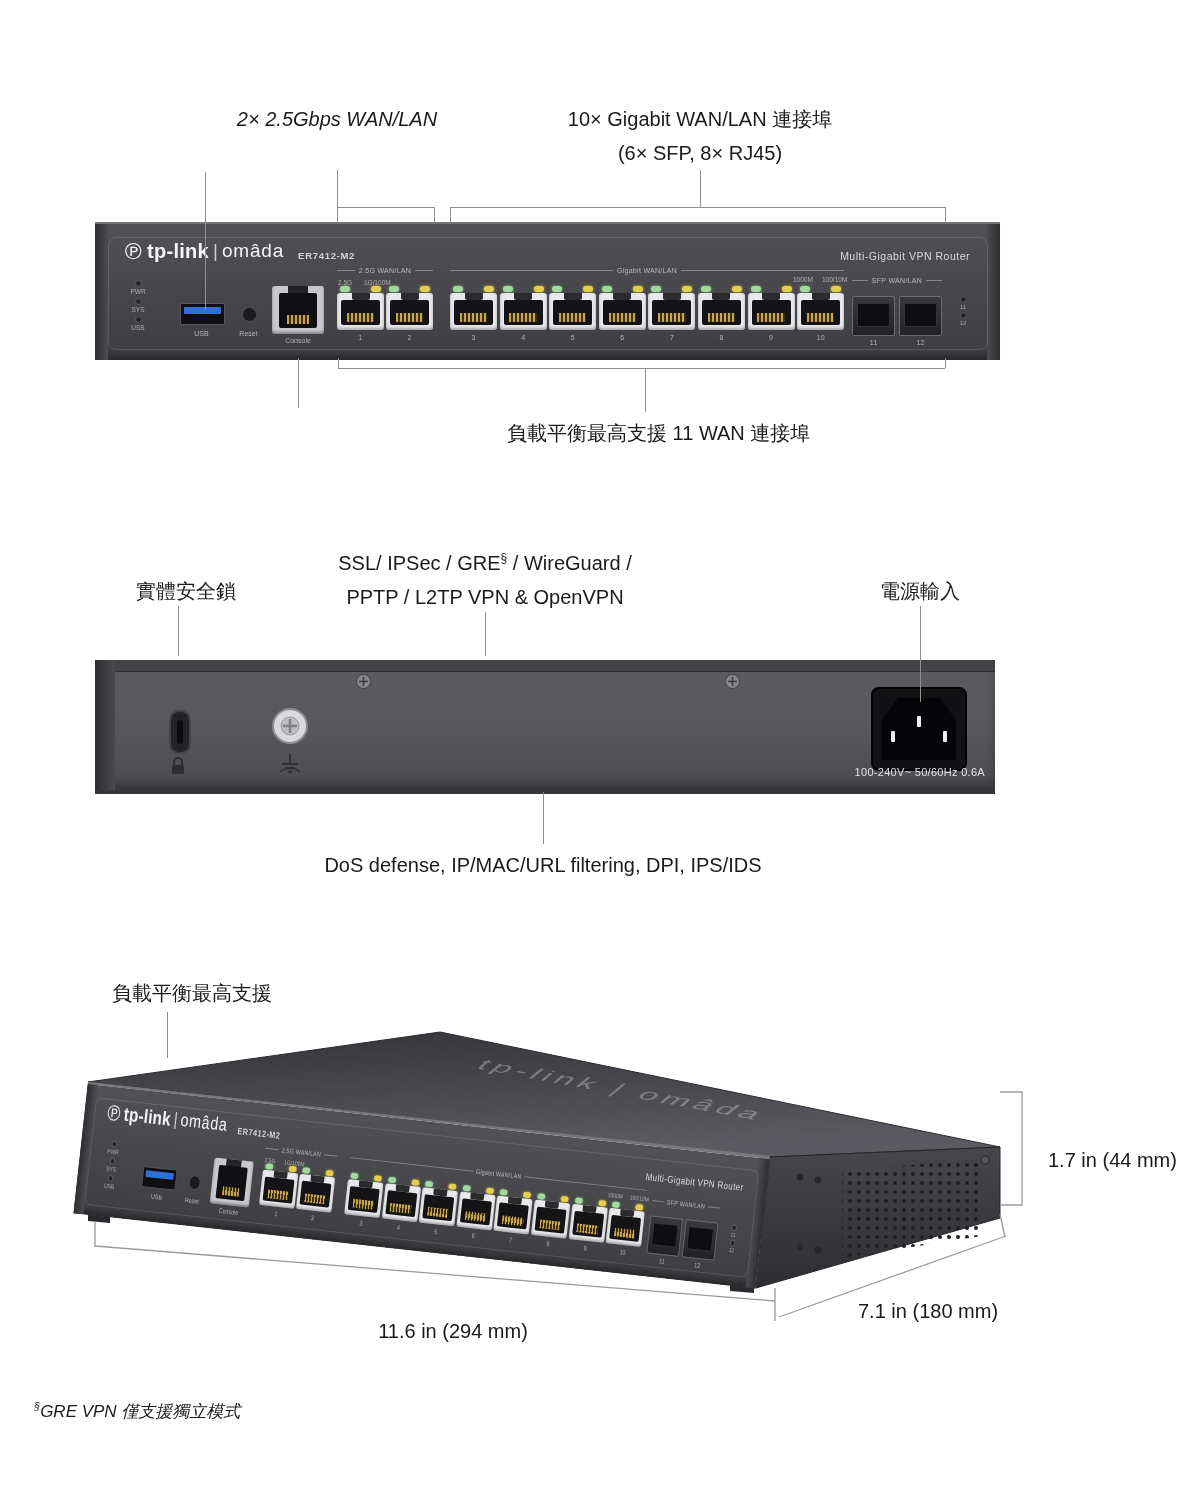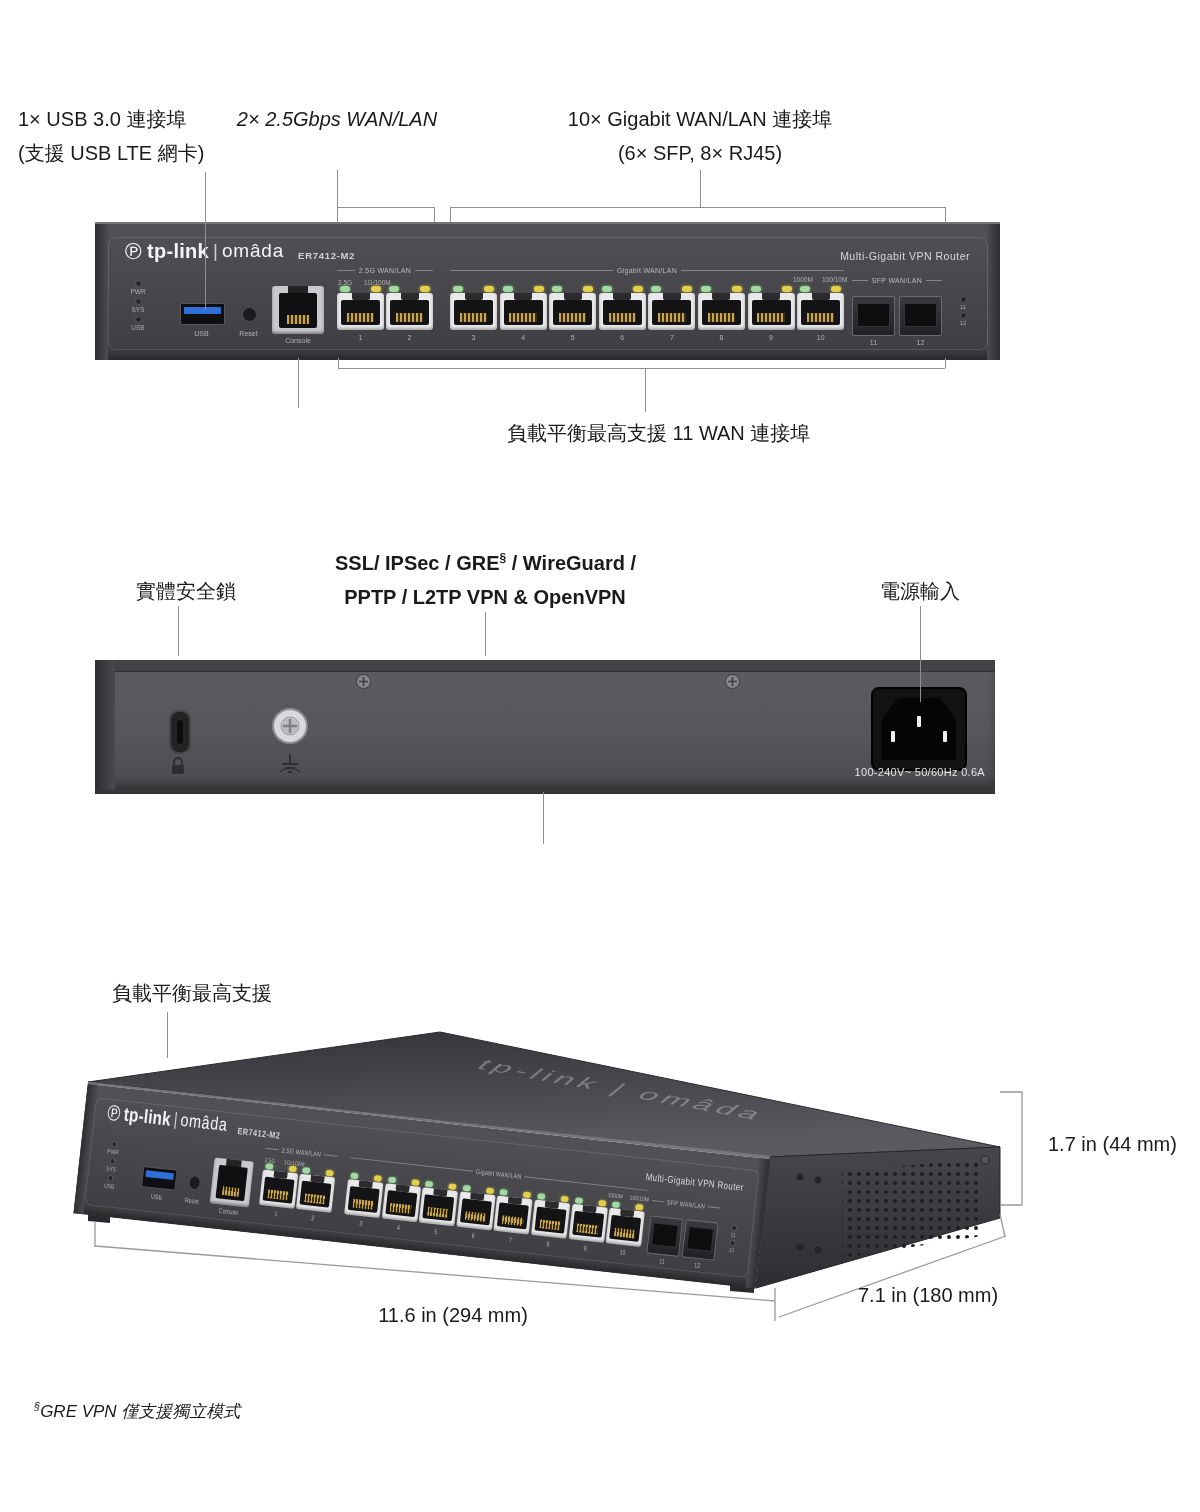--- a/index.html
+++ b/index.html
@@ -3,21 +3,21 @@
 <meta charset="utf-8">
 <style>
   html,body{margin:0;padding:0;background:#fff;}
   .canvas{position:relative;width:1200px;height:1512px;background:#ffffff;overflow:hidden;
           font-family:"Liberation Sans","DejaVu Sans",sans-serif;}
   .abs{position:absolute;}
   
   .ann{position:absolute;font-size:20px;color:#1a1a1a;line-height:34px;white-space:nowrap;}
   .ann.center{text-align:center;}
   .ann .sup{font-size:12px;vertical-align:super;}
-  .dimlbl{position:absolute;font-size:20px;color:#1a1a1a;white-space:nowrap;}
+  .dimlbl{position:absolute;font-size:20px;color:#1a1a1a;white-space:nowrap;margin-top:16px;}
   .foot{position:absolute;font-size:17px;color:#1a1a1a;font-style:italic;}
   .foot .sup{font-size:11px;vertical-align:super;}
   
   .vl{position:absolute;width:1px;background:#8f8f8f;}
   .hl{position:absolute;height:1px;background:#8f8f8f;}
   
   .panelwrap{position:absolute;width:905px;height:136px;}
   .panel{position:absolute;left:0;top:0;width:905px;height:136px;
          background:linear-gradient(180deg,#525256 0%,#48484c 45%,#3e3e42 100%);
          border-top:2px solid #74747a;box-shadow:inset 0 -5px 7px rgba(0,0,0,.35);}
@@ -116,24 +116,20 @@
   
   #persp-front-host{position:absolute;left:88px;top:1082px;width:905px;height:136px;
                     transform-origin:0 0;transform:rotate(6.3deg) scale(0.758,0.956);}
   svg{display:block;}
 </style>
 </head>
 <body>
 
 <div class="canvas">
 
-  <div class="ann" style="left:18px;top:102px;">
-    <div>1× USB 3.0 連接埠</div>
-    <div>(支援 USB LTE 網卡)</div>
-  </div>
   <div class="ann center" style="left:217px;top:102px;width:240px;font-style:italic;">
     <div>2× 2.5Gbps WAN/LAN</div>
   </div>
   <div class="ann center" style="left:560px;top:102px;width:280px;">
     <div>10× Gigabit WAN/LAN 連接埠</div>
     <div>(6× SFP, 8× RJ45)</div>
   </div>
 
   <div class="panelwrap" style="left:95px;top:222px;">
     <div class="panel" id="front-panel-src">
@@ -345,21 +341,21 @@
   <div class="vl" style="left:945px;top:207px;height:15px;"></div>
   <div class="vl" style="left:298px;top:358px;height:50px;"></div>
   <div class="vl" style="left:338px;top:358px;height:10px;"></div>
   <div class="vl" style="left:945px;top:358px;height:10px;"></div>
   <div class="hl" style="left:338px;top:368px;width:607px;"></div>
   <div class="vl" style="left:645px;top:368px;height:44px;"></div>
 
   <div class="ann center" style="left:507px;top:416px;width:280px;">負載平衡最高支援 11 WAN 連接埠</div>
 
   <div class="ann center" style="left:106px;top:574px;width:160px;">實體安全鎖</div>
-  <div class="ann center" style="left:335px;top:541px;width:300px;font-weight:bold;">
+  <div class="ann center" style="left:335px;top:541px;width:300px;">
     <div><span>SSL/ IPSec / GRE</span><span class="sup">§</span><span> / WireGuard /</span></div>
     <div>PPTP / L2TP VPN &amp; OpenVPN</div>
   </div>
   <div class="ann center" style="left:840px;top:574px;width:160px;">電源輸入</div>
 
   <div class="vl" style="left:178px;top:606px;height:50px;"></div>
   <div class="vl" style="left:485px;top:612px;height:44px;"></div>
 
   <div class="backpanel">
     <div class="backstrip"></div>
@@ -392,20 +388,21 @@
       <div class="hex"></div>
       <span class="pin p1"></span>
       <span class="pin p2"></span>
       <span class="pin p3"></span>
     </div>
     <div class="rating">100-240V~ 50/60Hz 0.6A</div>
   </div>
 
   <div class="vl" style="left:920px;top:606px;height:96px;"></div>
   <div class="vl" style="left:543px;top:792px;height:52px;"></div>
+  <div class="ann center" style="left:313px;top:848px;width:460px;">DoS defense, IP/MAC/URL filtering, DPI, IPS/IDS</div>
 
   <div class="ann" style="left:112px;top:976px;">負載平衡最高支援</div>
   <div class="vl" style="left:167px;top:1012px;height:46px;"></div>
 
   <svg class="abs" style="left:0;top:0;pointer-events:none;" width="1200" height="1512" viewBox="0 0 1200 1512">
     <defs>
       <linearGradient id="topg" x1="0" y1="0" x2="0.25" y2="1">
         <stop offset="0" stop-color="#333338"></stop>
           <stop offset="1" stop-color="#5a5a60"></stop>
       </linearGradient>

